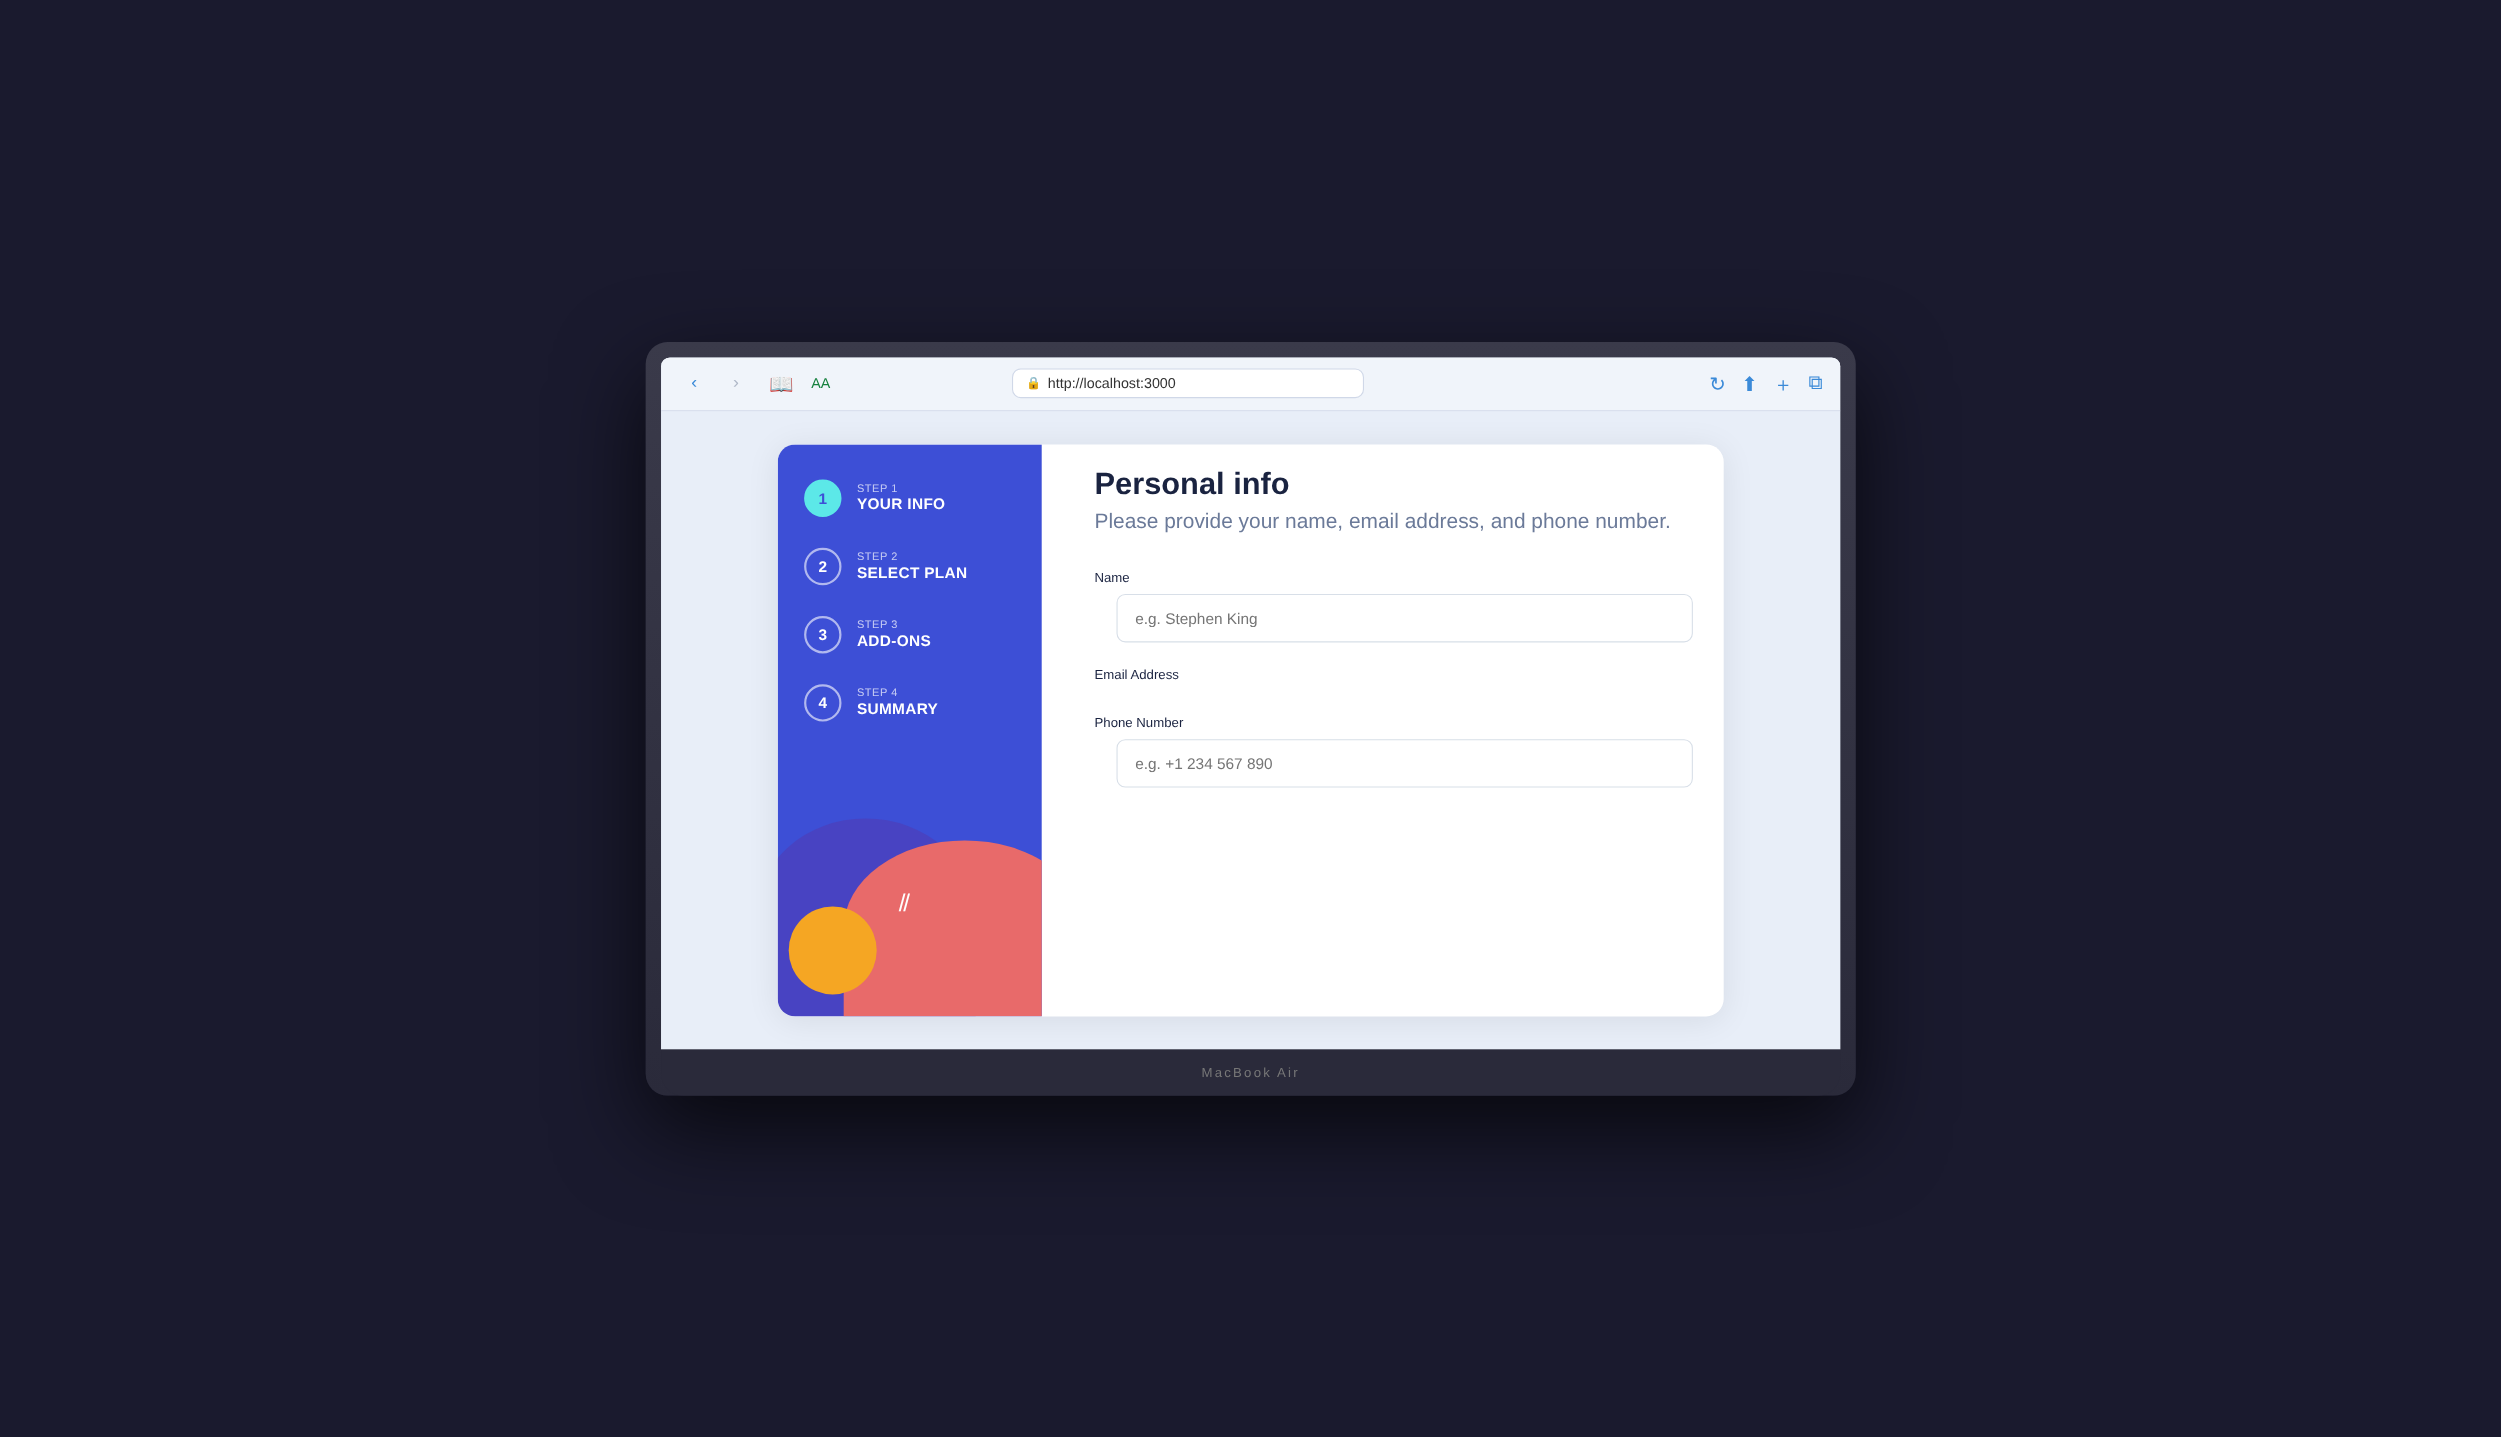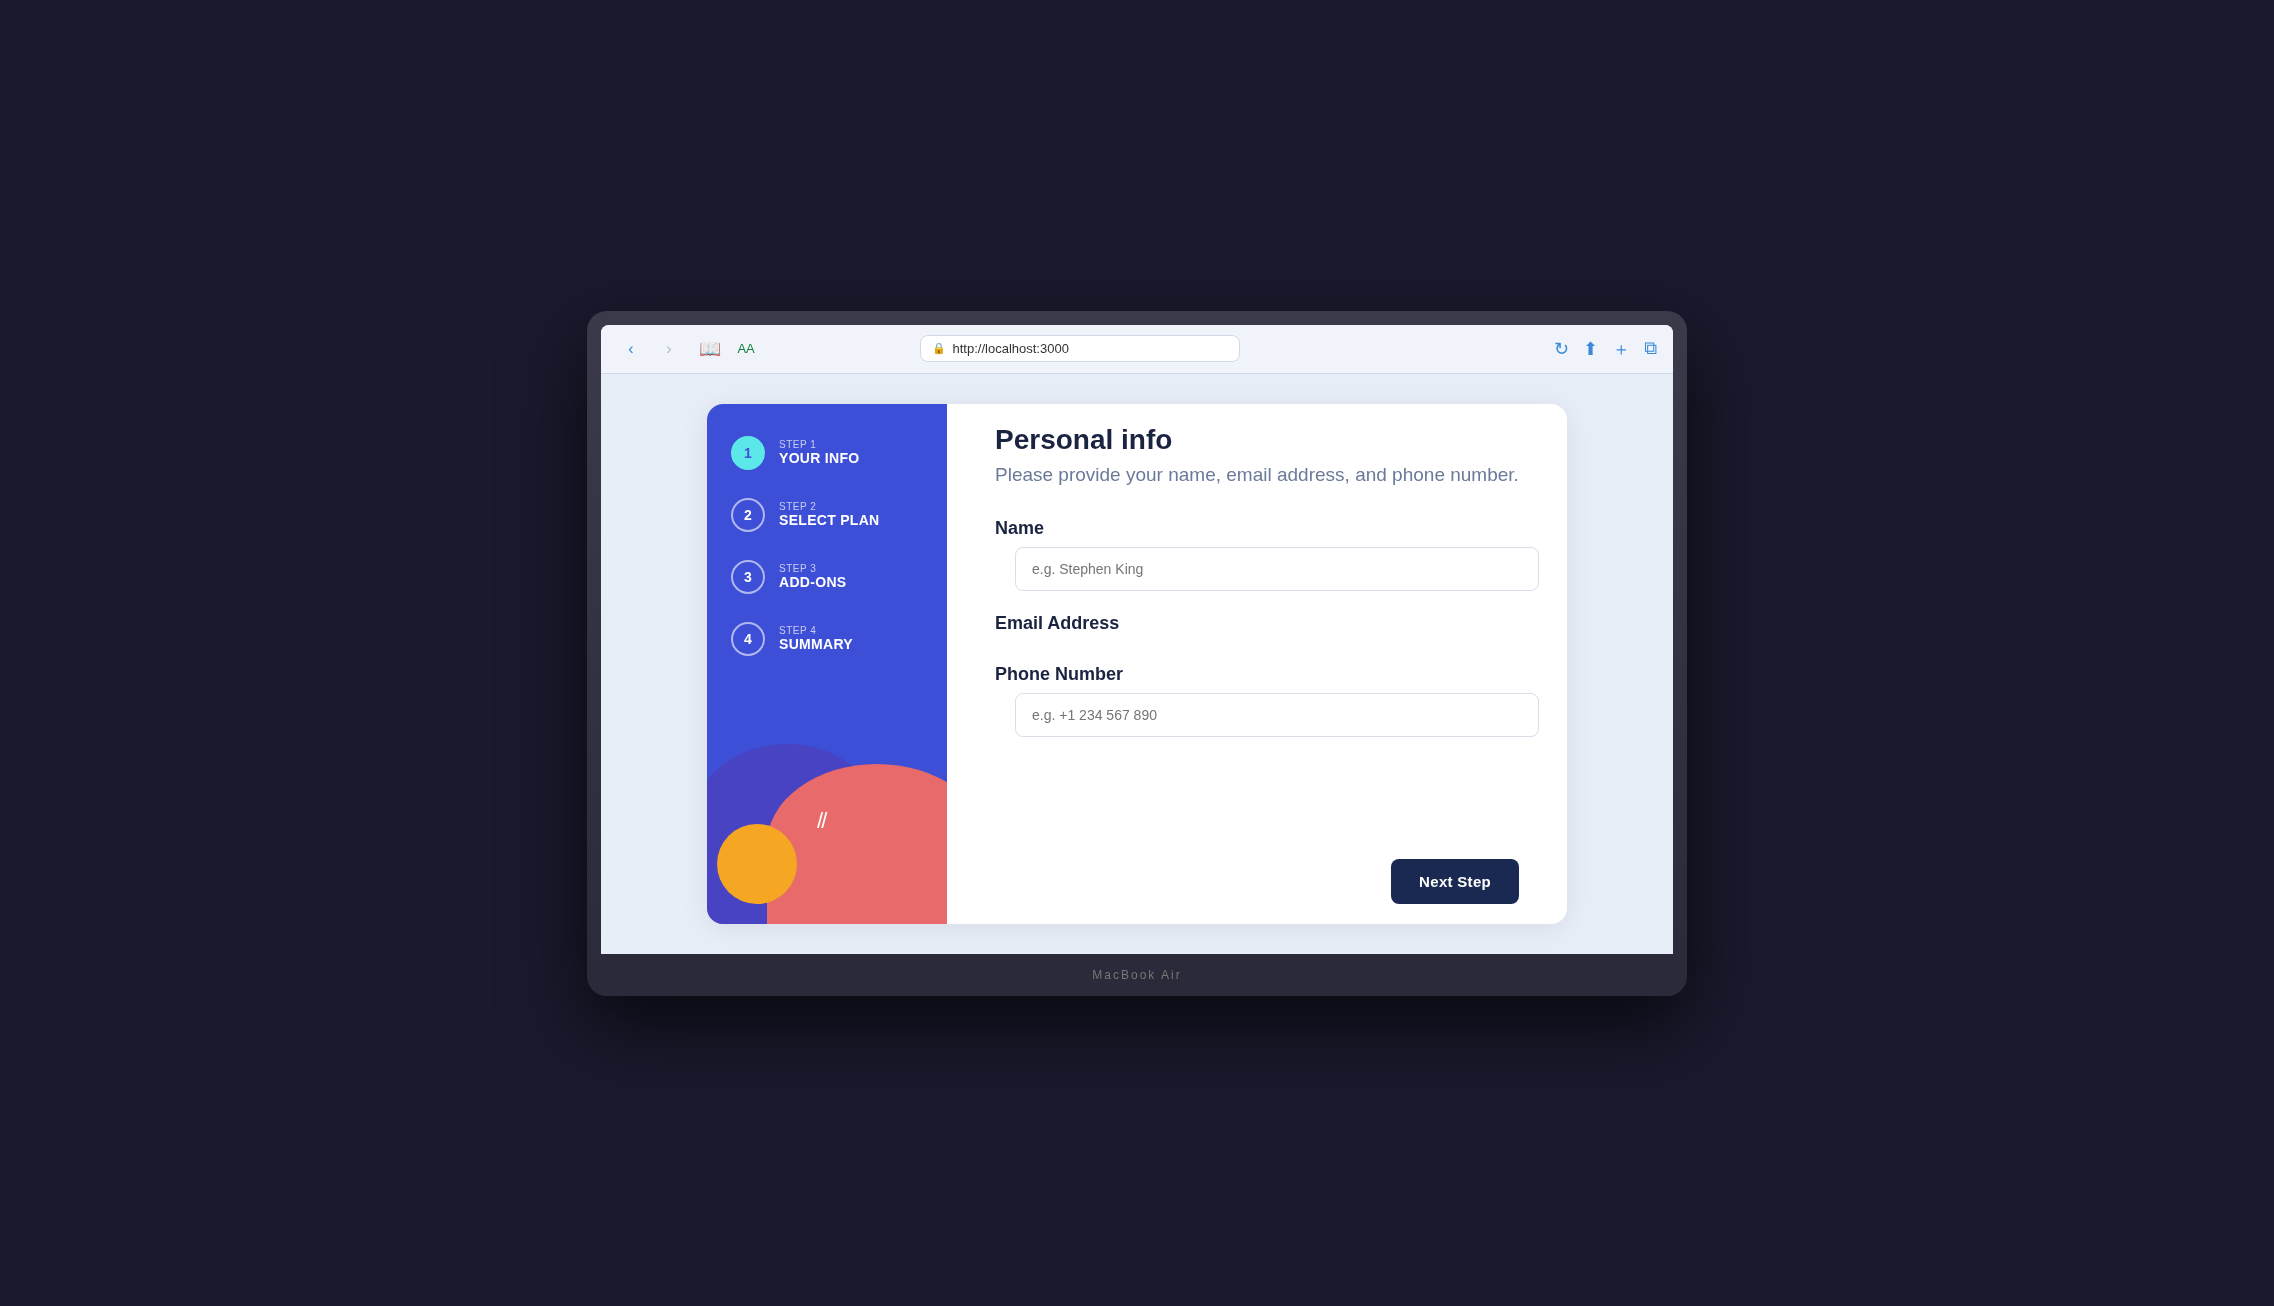--- a/index.html
+++ b/index.html
@@ -232,22 +232,22 @@
       color: #6b7a99;
       margin-bottom: 32px;
     }
 
     .form-group {
       margin-bottom: 22px;
     }
 
     .form-label {
       display: block;
-      font-size: 18px;
-      font-weight: 700;
+      font-size: 12px;
+      font-weight: 400;
       color: #1a2340;
       margin-bottom: 8px;
     }
 
     .form-input {
       width: 100%;
       padding: 13px 16px;
       border: 1.5px solid #d8dfe8;
       border-radius: 8px;
       font-size: 14px;
@@ -365,23 +365,20 @@
 
           <div class="form-group">
             <label class="form-label">Email Address</label>
           </div>
 
           <div class="form-group">
             <label class="form-label">Phone Number</label>
             <input class="form-input" type="tel" placeholder="e.g. +1 234 567 890" style="">
           </div>
 
-          <div class="form-actions">
-            <button class="next-btn">Next Step</button>
-          </div>
         </div>
 
       </div>
     </div>
 
   </div>
   <div class="laptop-chin">
     <span>MacBook Air</span>
   </div>
 </div>

